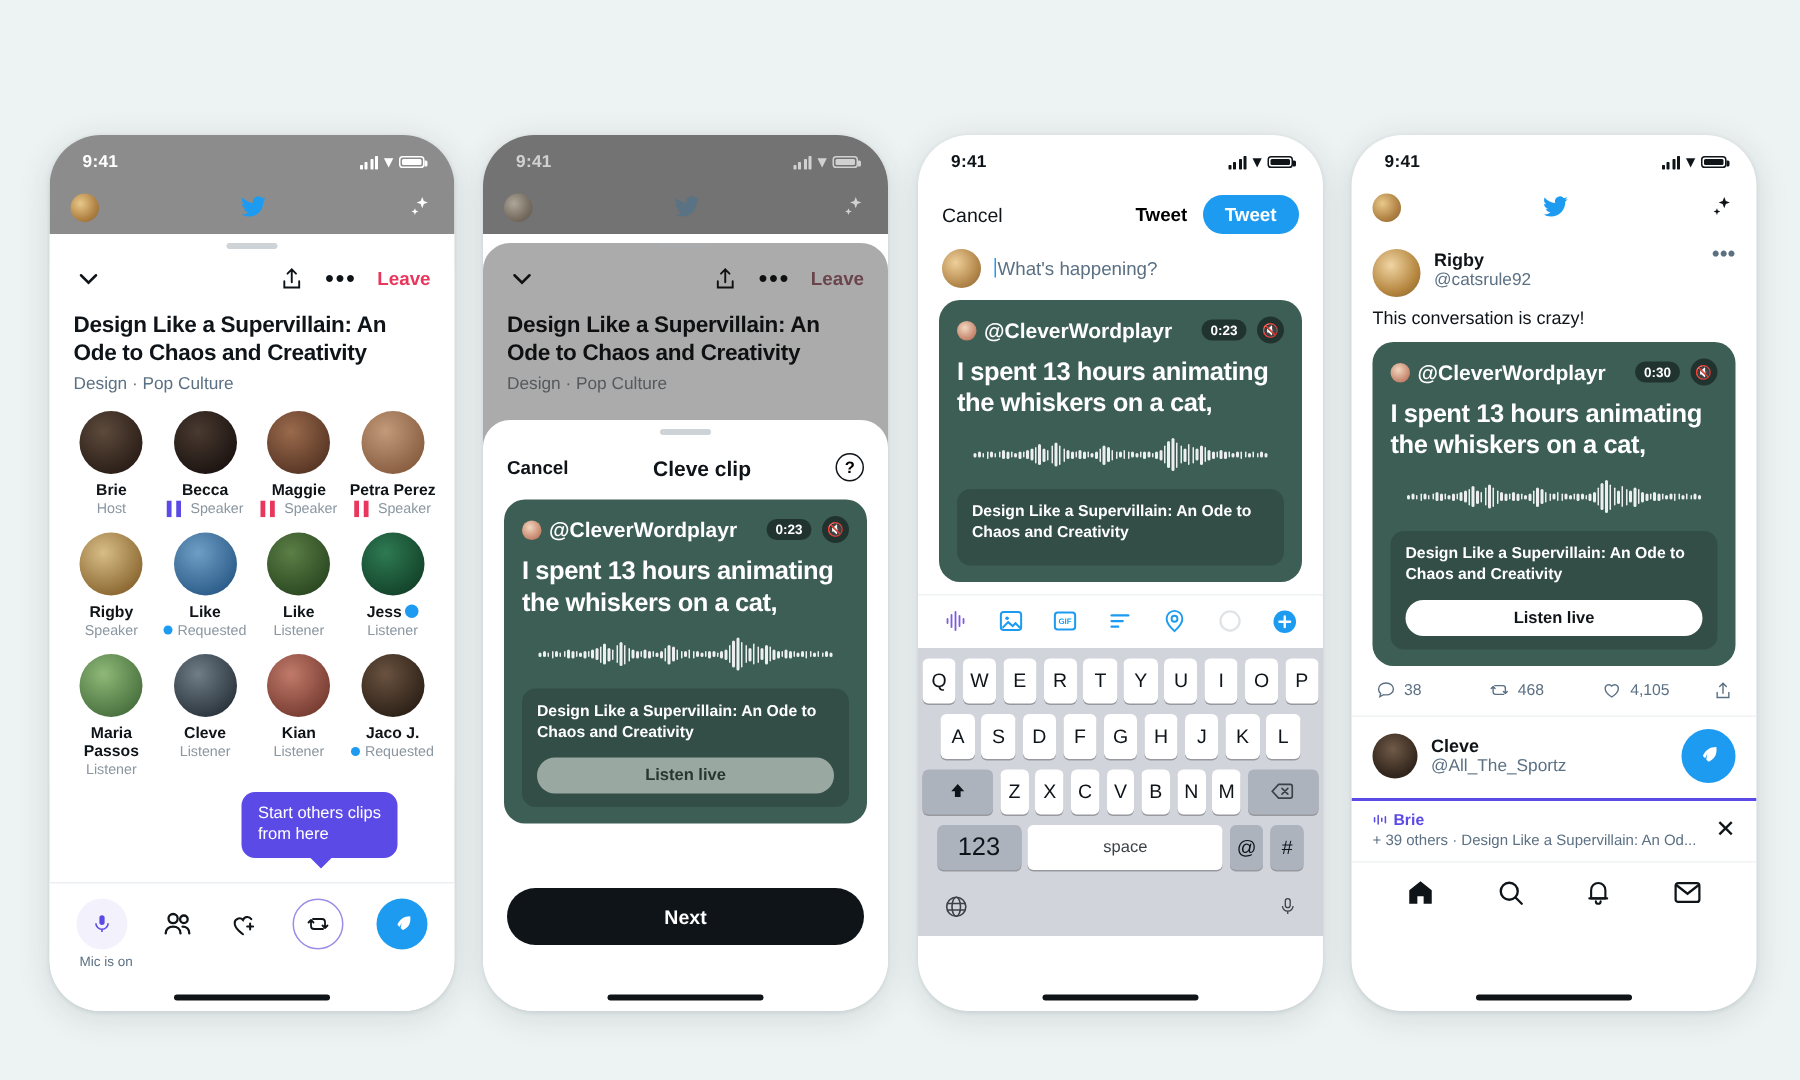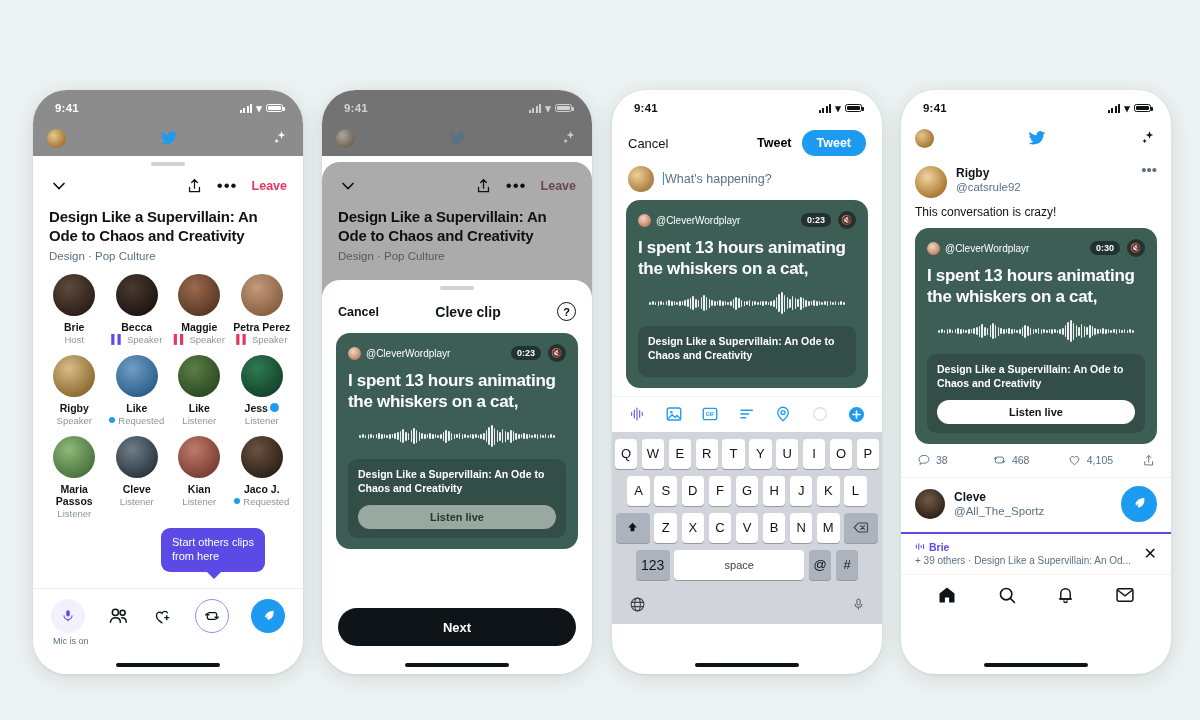--- a/index.html
+++ b/index.html
@@ -101,21 +101,21 @@
   .composebtn { width: 34px; height: 34px; border-radius:50%; background:#1d9bf0;
                 display:flex; align-items:center; justify-content:center; }
   .micon { font-size: 9px; color:#5b7083; padding-left: 20px; margin-top: 3px; }
   .homebar { position:absolute; bottom: 7px; left:50%; transform:translateX(-50%);
              width: 104px; height: 4.5px; background:#0f1419; border-radius:3px; }
 
   
   .clipcard { background:#3d5e54; border-radius: 14px; padding: 11px 12px 11px;
               color:#fff; position:relative; }
   .clip-top { display:flex; align-items:center; }
-  .clip-handle { font-size: 10px; font-weight:normal; margin-left: 5px; }
+  .clip-handle { font-size: 14px; font-weight:bold; margin-left: 5px; }
   .clip-ava { width: 13px; height: 13px; border-radius:50%;
               background: radial-gradient(circle at 40% 35%, #f2d7c0, #c4836a 70%); }
   .clip-right { margin-left:auto; display:flex; align-items:center; gap: 7px; }
   .timepill { background: rgba(0,0,0,.45); border-radius: 7px; font-size: 9px;
               font-weight: bold; padding: 2px 6px; }
   .mutebtn { width:18px; height:18px; border-radius:50%; background:rgba(0,0,0,.45);
              display:flex; align-items:center; justify-content:center; font-size:9px; }
   .clip-quote { font-size: 17px; font-weight: bold; line-height: 1.22;
                 margin-top: 9px; letter-spacing: -.3px; }
   .wave { display:flex; align-items:center; justify-content:center; gap: 1.1px;
@@ -159,21 +159,21 @@
           justify-content: space-between; border-top:1px solid #eff3f4; background:#fff; }
   .tbar svg { display:block; }
 
   
   .kbd { background:#d1d4db; padding: 7px 3px 3px; }
   .krow { display:flex; justify-content:center; gap: 4.6px; margin-bottom: 7px; }
   .key { background:#fff; border-radius: 4px; width: 22.5px; height: 30px;
          display:flex; align-items:center; justify-content:center;
          font-size: 13px; color:#0f1419; box-shadow: 0 1px 0 rgba(0,0,0,.28); }
   .key.dark { background:#adb3bd; }
-  .key.wide { width: 34px; font-size: 14px; }
+  .key.wide { width: 56px; font-size: 17px; }
   .key.space { width: 130px; font-size: 11px; color:#3b4146; }
   .kbottom { display:flex; align-items:center; justify-content:space-between;
              padding: 2px 14px 0; height: 34px; }
 
   
   .tweethdr { display:flex; align-items:flex-start; padding: 10px 14px 0; gap: 9px; }
   .t-ava { width: 32px; height: 32px; border-radius:50%;
            background: radial-gradient(circle at 38% 34%, #f0d5a4, #b5863f 62%, #7e5c2b); }
   .t-name { font-size: 12px; font-weight: bold; color:#0f1419; }
   .t-handle { font-size: 11.5px; color:#5b7083; margin-top: 1px; }
@@ -518,21 +518,21 @@
               <i style="height: 4px;"></i>
               <i style="height: 3px;"></i>
             </div>
           <div class="clipfooter">
             <div class="clipfoot-title">Design Like a Supervillain: An Ode to Chaos and Creativity</div>
             <div class="listenlive" style="background:#9aa8a2;color:#25372f;">Listen live</div>
           </div>
         </div>
       </div>
 
-      <div style="position:absolute;left:0;right:0;bottom:28px;">
+      <div style="position:absolute;left:0;right:0;bottom:44px;">
         <div class="nextbtn">Next</div>
       </div>
       <div class="homebar"></div>
     </div>
   </div>
 
   <div class="phone p3">
     <div class="statusbar" style="color:#0f1419;">
       <span>9:41</span>
       <span class="sb-right">

